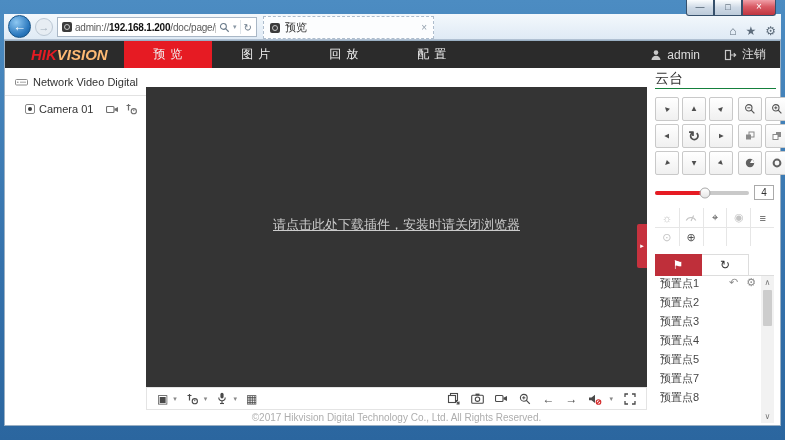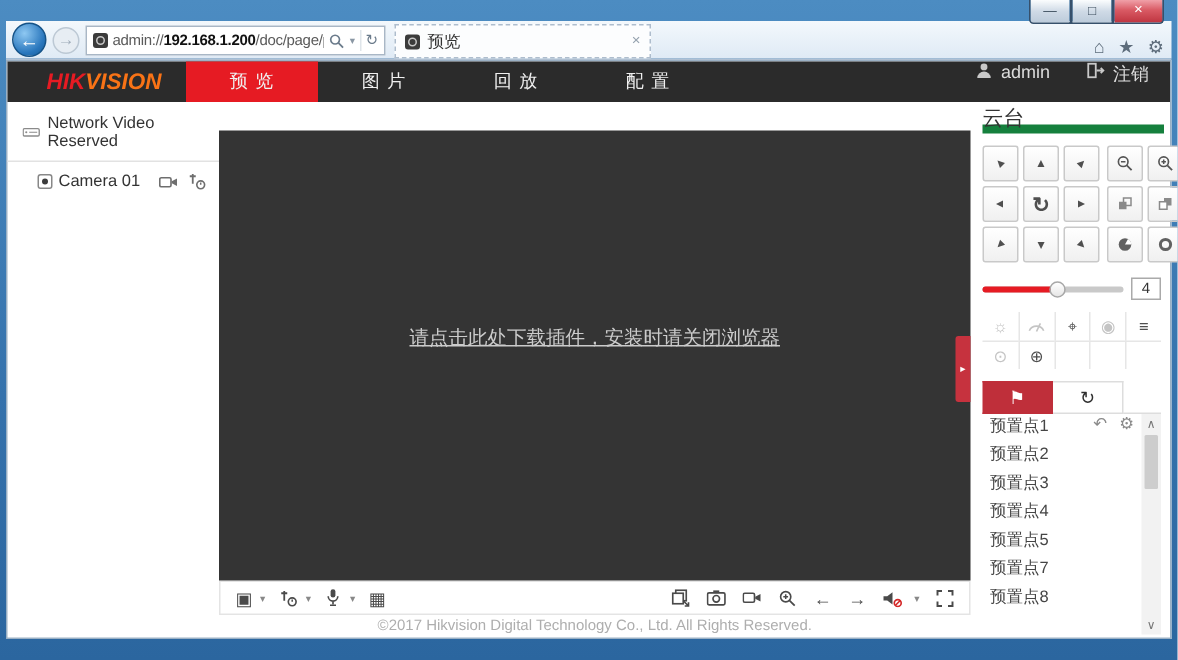--- a/index.html
+++ b/index.html
@@ -47,25 +47,25 @@
   .tab-close { margin-left:auto; color:#94a1ae; font-size:10px; cursor:pointer; }
   .ie-right { position:absolute; right:5px; top:10px; display:flex; gap:9px; color:#5d6c7b; font-size:12px; }
   .ie-right span { cursor:pointer; }
 
   
   .app { position:absolute; left:4px; right:4px; top:40px; bottom:14px; background:#fff;
     border:1px solid #9ab0c4; display:flex; flex-direction:column; }
 
   .hik-header { height:27px; background:#2b2b2b; display:flex; align-items:stretch; flex-shrink:0; }
   .logo { display:flex; align-items:center; padding:0 16px 0 26px; font-style:italic; font-weight:bold; font-size:15px; }
-  .logo .hik { color:#e61b23; } .logo .vision { color:#f97316; }
+  .logo .hik { color:#e61b23; } .logo .vision { color:#fdba74; }
   .nav-tab { width:88px; display:flex; align-items:center; justify-content:center;
     color:#f0f0f0; font-size:12px; letter-spacing:5px; padding-left:5px; cursor:pointer; }
   .nav-tab.active { background:#e61b23; }
-  .user-area { margin-left:auto; display:flex; padding-right:14px; color:#dcdcdc; font-size:12px; gap:5px; }
+  .user-area { margin-left:auto; display:flex; align-items:center; padding-right:14px; color:#dcdcdc; font-size:12px; gap:5px; }
   .user-area .gap { width:14px; }
 
   .body-row { flex:1; display:flex; min-height:0; position:relative; }
 
   
   .sidebar { width:141px; flex-shrink:0; font-size:11px; color:#333; }
   .device-row { display:flex; align-items:center; gap:5px; padding:8px 6px 7px 10px; border-bottom:1px solid #e2e2e2; }
   .camera-row { display:flex; align-items:center; gap:4px; padding:7px 8px 6px 20px; cursor:pointer; }
   .cam-status { width:10px; height:10px; border:1px solid #888; border-radius:2px; position:relative; flex-shrink:0; }
   .cam-status::after { content:""; position:absolute; left:2px; top:2px; width:4px; height:4px; background:#3c3c3c; border-radius:50%; }
@@ -78,21 +78,21 @@
     color:#cbcbcb; font-size:13px; text-decoration:underline; white-space:nowrap; cursor:pointer; }
   .video-toolbar { height:23px; border:1px solid #e4e4e4; display:flex; align-items:center;
     padding:0 10px; gap:9px; flex-shrink:0; color:#4a4a4a; }
   .vt-right { margin-left:auto; display:flex; align-items:center; gap:11px; }
   .tb-ico { display:flex; align-items:center; cursor:pointer; font-size:12px; color:#4a4a4a; }
   .tb-caret { font-size:7px; color:#888; cursor:pointer; margin-left:-4px; }
   .main-footer { height:15px; display:flex; align-items:center; justify-content:center; font-size:10px; color:#aeaeae; flex-shrink:0; }
 
   
   .right-panel { width:133px; flex-shrink:0; display:flex; flex-direction:column; padding:0 4px 2px 8px; font-size:11px; }
-  .ptz-title { height:21px; line-height:21px; font-size:14px; color:#333; border-bottom:6px solid #15803d; }
+  .ptz-title { height:21px; line-height:21px; font-size:14px; color:#333; border-bottom:1px solid #15803d; }
   .ptz-pad { display:flex; gap:5px; margin-top:8px; }
   .dir-grid { display:grid; grid-template-columns:repeat(3,24px); grid-auto-rows:24px; gap:3px; }
   .zfi-grid { display:grid; grid-template-columns:repeat(2,24px); grid-auto-rows:24px; gap:3px; }
   .ptz-btn { border:1px solid #c9c9c9; border-radius:2px; background:linear-gradient(#fff,#f0f0f0);
     display:flex; align-items:center; justify-content:center; color:#4f4f4f; cursor:pointer; }
   .tri { font-size:8px; line-height:1; }
   .r-ul{transform:rotate(-45deg);} .r-ur{transform:rotate(45deg);} .r-l{transform:rotate(-90deg);}
   .r-r{transform:rotate(90deg);} .r-dl{transform:rotate(-135deg);} .r-d{transform:rotate(180deg);} .r-dr{transform:rotate(135deg);}
   .autoscan { font-size:14px; font-weight:bold; }
 
@@ -199,21 +199,21 @@
 
   <div class="body-row">
 
     <div class="sidebar">
       <div class="device-row">
         <svg width="13" height="10" viewBox="0 0 13 10">
             <rect x="0.5" y="2.5" width="12" height="5.5" rx="1" fill="none" stroke="#8a8a8a" stroke-width="1"></rect>
             <circle cx="2.8" cy="5.2" r="0.8" fill="#8a8a8a"></circle>
             <line x1="5" y1="5.2" x2="11" y2="5.2" stroke="#8a8a8a" stroke-width="0.8"></line>
           </svg>
-        <span>Network Video Reserved</span>
+        <span>Network Video Digital</span>
       </div>
       <div class="camera-row">
         <span class="cam-status"></span>
         <span>Camera 01</span>
         <span class="cam-icons">
           <svg width="13" height="11" viewBox="0 0 13 11">
               <rect x="0.5" y="2.5" width="7.5" height="6" rx="1" fill="none" stroke="#6e6e6e" stroke-width="1.1"></rect>
               <path d="M8.5,4.8 L12,3 V8 L8.5,6.2 z" fill="#6e6e6e"></path>
             </svg>
           <svg width="13" height="12" viewBox="0 0 13 12">

